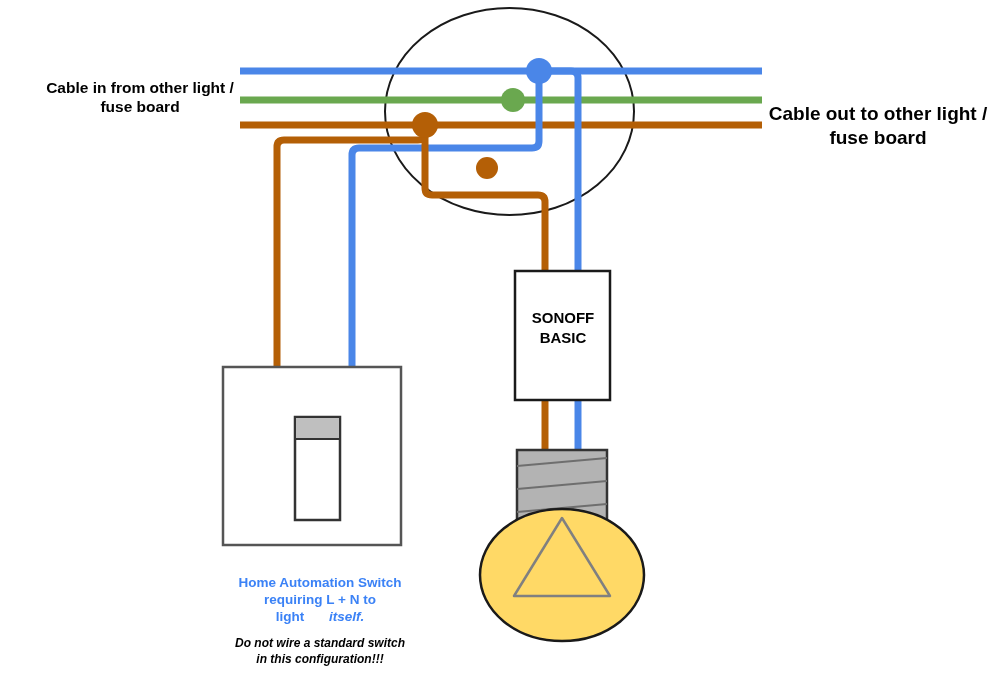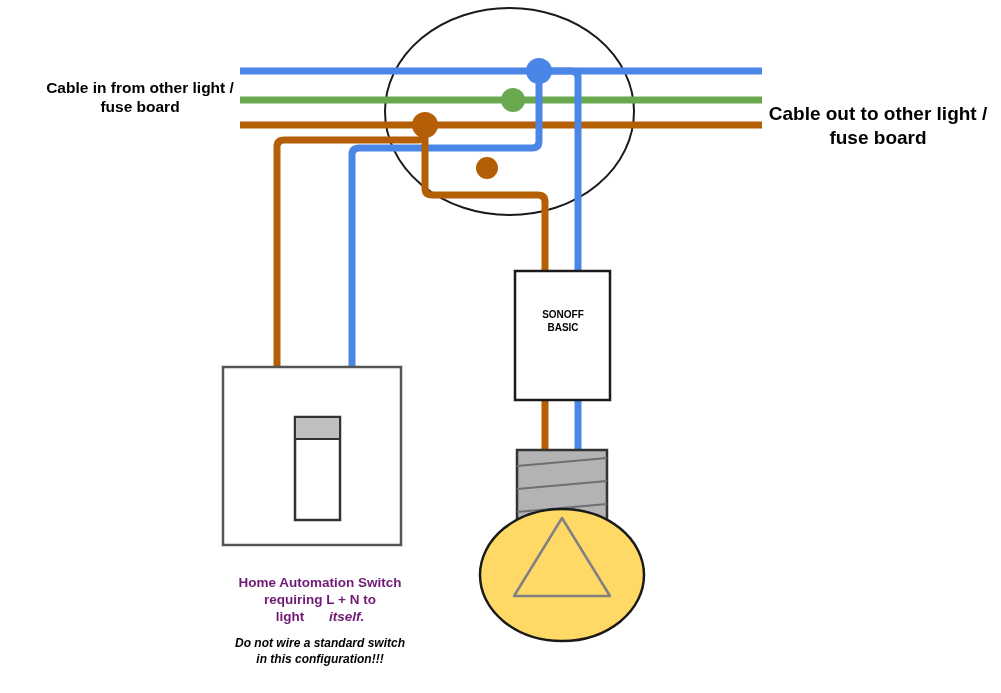--- a/index.html
+++ b/index.html
@@ -48,36 +48,36 @@
     width: 232px;
     font-size: 19px;
     margin-top: 24px;
   }
   #sonoff-label {
     position: absolute;
     left: 515px;
     top: 308px;
     width: 96px;
     text-align: center;
-    font-size: 10px;
+    font-size: 15px;
     font-weight: bold;
     line-height: 1.3;
     color: #000000;
     white-space: pre-line;
   }
   #switch-caption {
     position: absolute;
     left: 180px;
     top: 575px;
     width: 280px;
     text-align: center;
     font-size: 13.5px;
     font-weight: bold;
     line-height: 1.25;
-    color: #701a75;
+    color: #3b82f6;
   }
   #switch-caption .ital {
     font-style: italic;
     margin-left: 21px;
   }
   #switch-warning {
     position: absolute;
     left: 180px;
     top: 636px;
     width: 280px;

